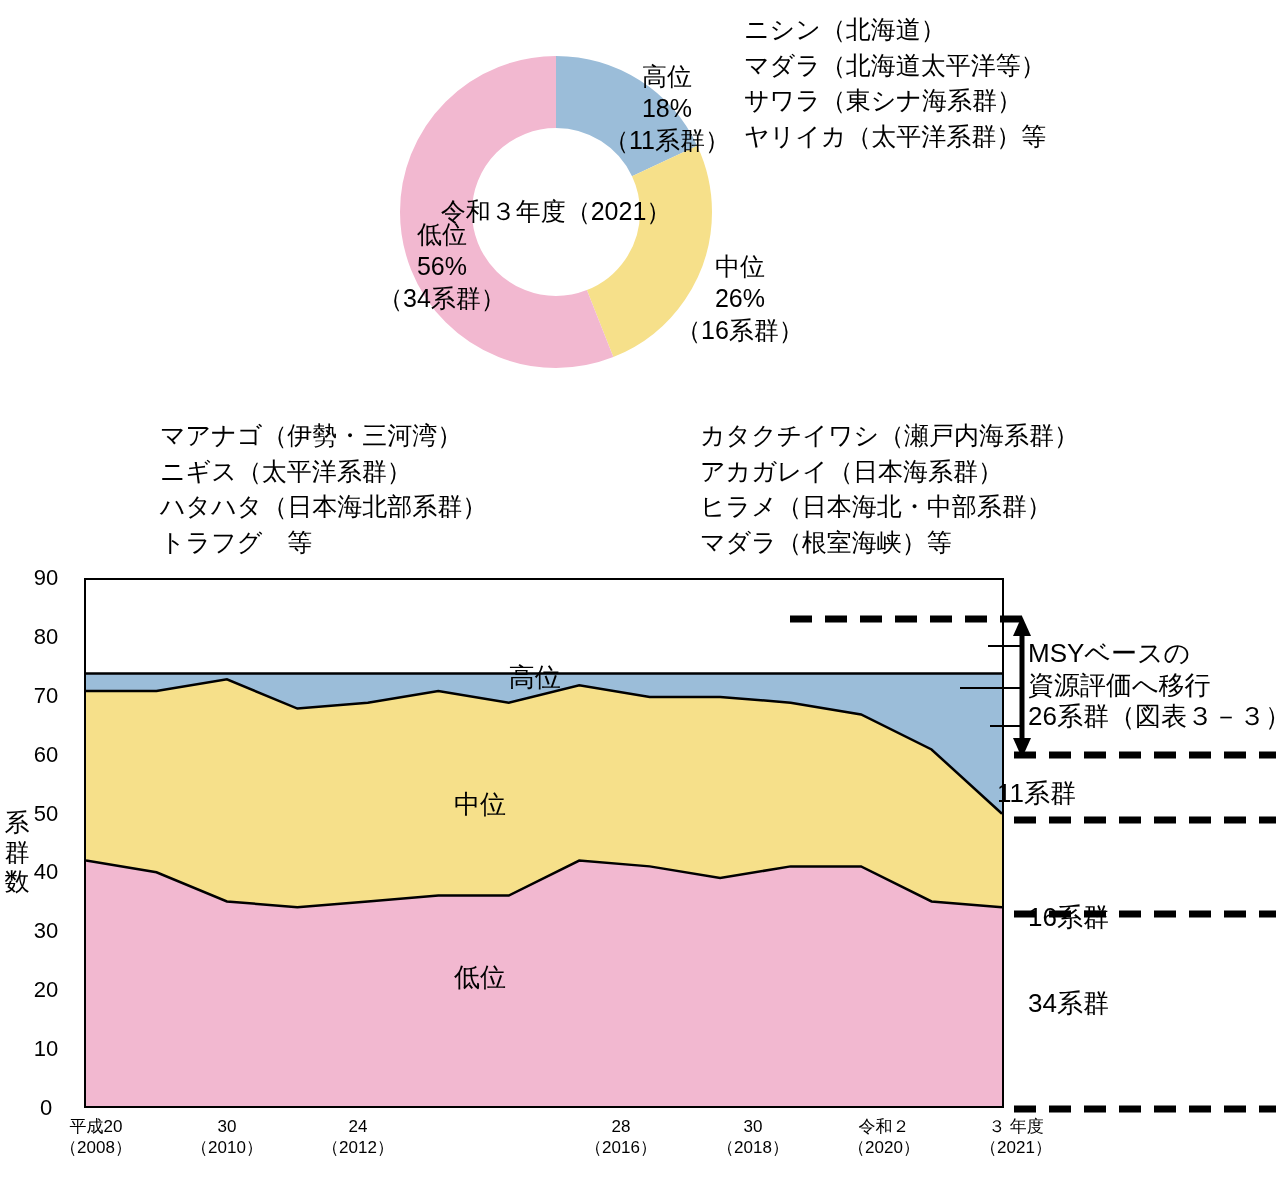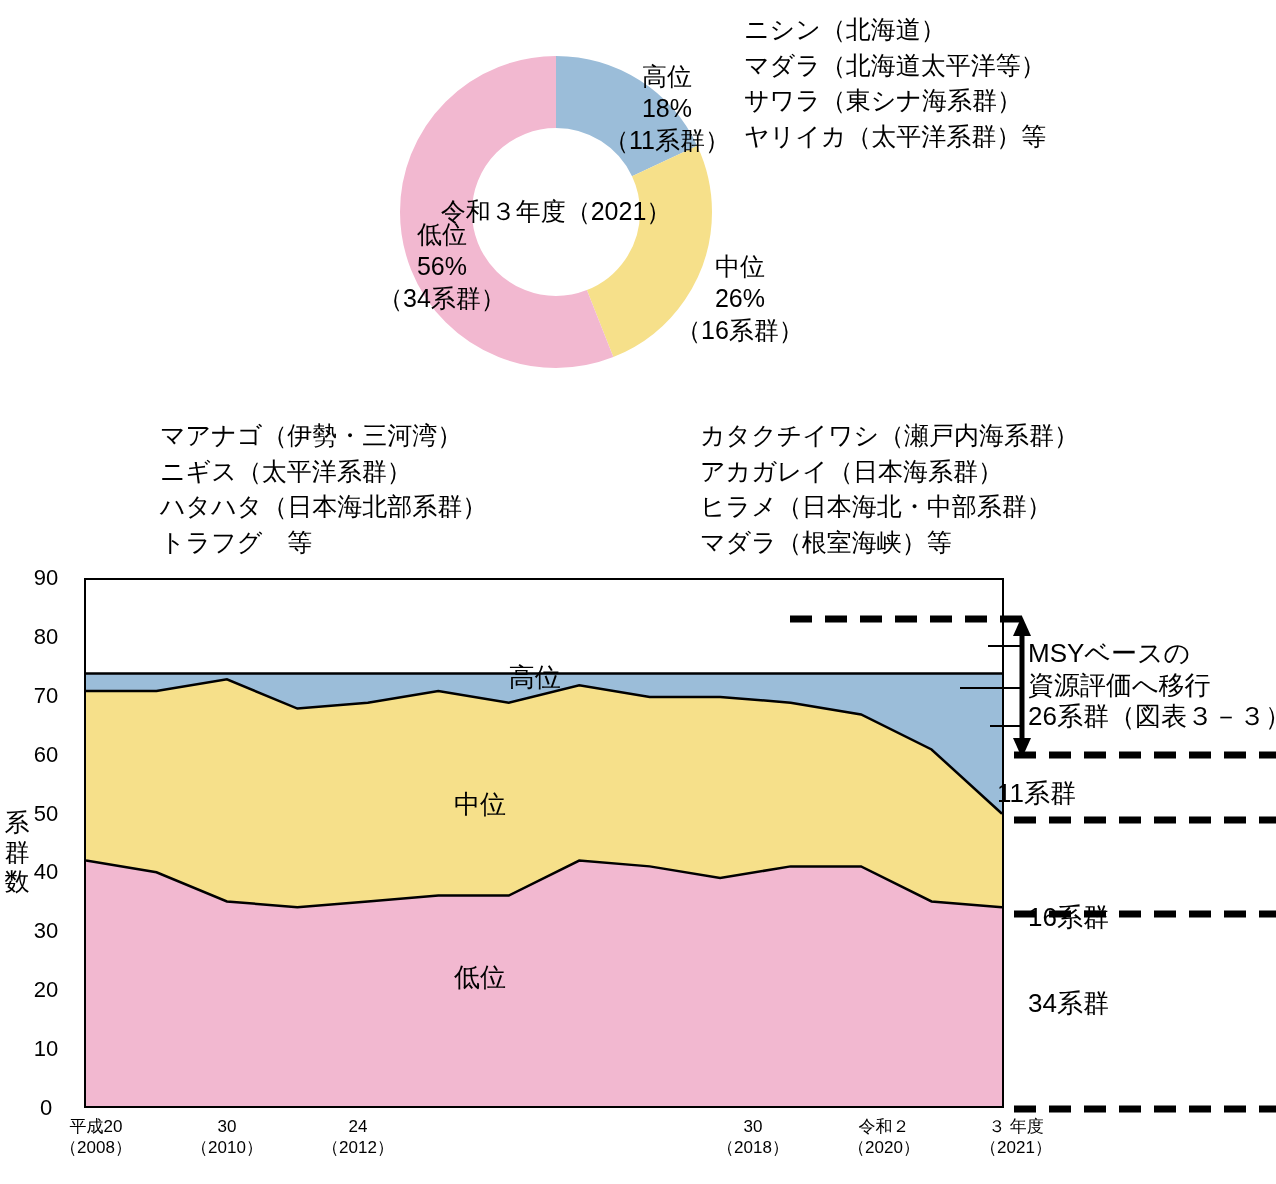--- a/index.html
+++ b/index.html
@@ -246,17 +246,18 @@
 資源評価へ移行
 26系群（図表３－３）</div>
   <div class="right-note" id="note-11">11系群</div>
   <div class="right-note" id="note-16">16系群</div>
   <div class="right-note" id="note-34">34系群</div>
 
   <div id="xtick-wrap">
     <div class="xtick" style="left:96px"><span>平成20</span><br><span>（2008）</span></div>
     <div class="xtick" style="left:227px"><span>30</span><br><span>（2010）</span></div>
     <div class="xtick" style="left:358px"><span>24</span><br><span>（2012）</span></div>
+    <div class="xtick" style="left:621px"><span>28</span><br><span>（2016）</span></div>
     <div class="xtick" style="left:753px"><span>30</span><br><span>（2018）</span></div>
     <div class="xtick" style="left:884px"><span>令和２</span><br><span>（2020）</span></div>
     <div class="xtick" style="left:1016px"><span>３ 年度</span><br><span>（2021）</span></div>
   </div>
 </div>
 
 </body></html>

